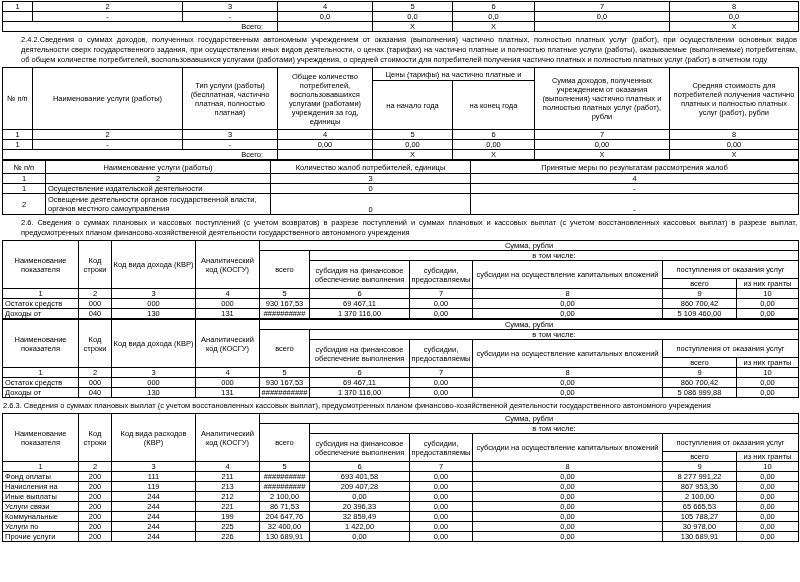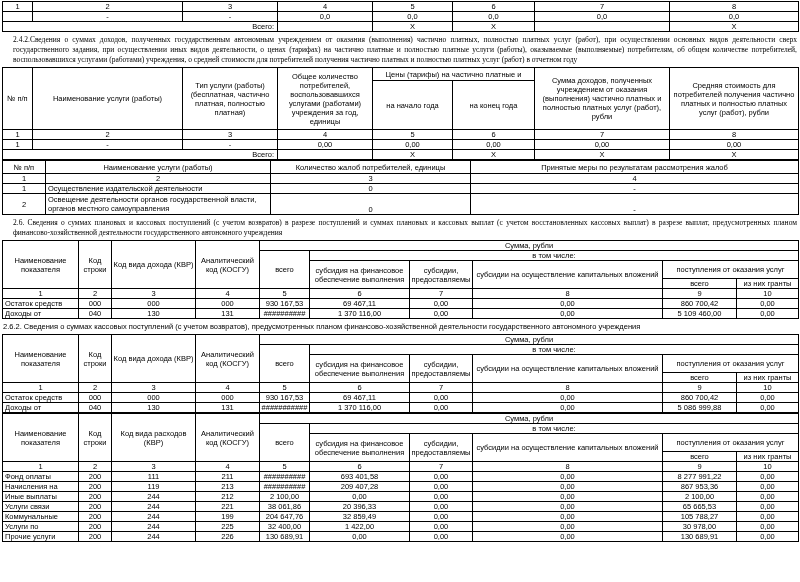--- a/index.html
+++ b/index.html
@@ -15,23 +15,23 @@
   td {
     border: 1px solid #000;
     font-size: 7.5px; line-height: 1.2;
     text-align: center; vertical-align: middle;
     padding: 0 1px; overflow: hidden;
   }
   tr[data-row] td, .nums td { height: 8px; }
   tbody.data td { white-space: nowrap; height: 9px; }
   tbody.data td:first-child { text-align: left; padding-left: 2px; }
 
-  .total-label { text-align: right !important; padding-right: 3px; }
-
-  .para  { font-size: 7.5px; line-height: 10px; text-align: justify; margin: 3px 1px 2px 11px; font-family: Liberation Serif, serif; }
+  .total-label { text-align: right !important; padding-right: 14px; }
+
+  .para  { font-size: 7.5px; line-height: 10px; text-align: justify; margin: 3px 1px 2px 19px; }
   .title { font-size: 7.5px; line-height: 10px; text-align: left;  margin: 3px 1px 2px 1px; }
 
   
   .t-tail tr { height: 9px; }
 
   
   .t242 tr.h242a { height: 13px; }
   .t242 tr.h242b { height: 49px; }
   .t242 tr.r9    { height: 9px; }
 
@@ -260,21 +260,20 @@
           <td>##########</td>
           <td>1 370 116,00</td>
           <td>0,00</td>
           <td>0,00</td>
           <td>5 109 460,00</td>
           <td>0,00</td>
         </tr>
       </tbody>
   </table>
 
-  <div class="title">2.6.2.  Сведения о суммах кассовых поступлений (с учетом возвратов), предусмотренных планом финансово-хозяйственной деятельности  государственного автономного учреждения</div>
   <table class="fin">
     <colgroup>
       <col style="width:76px">
         <col style="width:33px">
         <col style="width:84px">
         <col style="width:64px">
         <col style="width:50px">
       <col style="width:100px">
         <col style="width:63px">
         <col style="width:190px">
@@ -337,20 +336,21 @@
           <td>###########</td>
           <td>1 370 116,00</td>
           <td>0,00</td>
           <td>0,00</td>
           <td>5 086 999,88</td>
           <td>0,00</td>
         </tr>
       </tbody>
   </table>
 
+  <div class="title">2.6.3.  Сведения о суммах плановых выплат (с учетом восстановленных кассовых выплат), предусмотренных планом финансово-хозяйственной деятельности  государственного автономного учреждения</div>
   <table class="fin">
     <colgroup>
       <col style="width:76px">
         <col style="width:33px">
         <col style="width:84px">
         <col style="width:64px">
         <col style="width:50px">
       <col style="width:100px">
         <col style="width:63px">
         <col style="width:190px">
@@ -427,21 +427,21 @@
           <td>0,00</td>
           <td>0,00</td>
           <td>2 100,00</td>
           <td>0,00</td>
         </tr>
         <tr>
           <td>Услуги связи</td>
           <td>200</td>
           <td>244</td>
           <td>221</td>
-          <td>38 061,86</td>
+          <td>86 71,53</td>
           <td>20 396,33</td>
           <td>0,00</td>
           <td>0,00</td>
           <td>65 665,53</td>
           <td>0,00</td>
         </tr>
         <tr>
           <td>Коммунальные</td>
           <td>200</td>
           <td>244</td>

